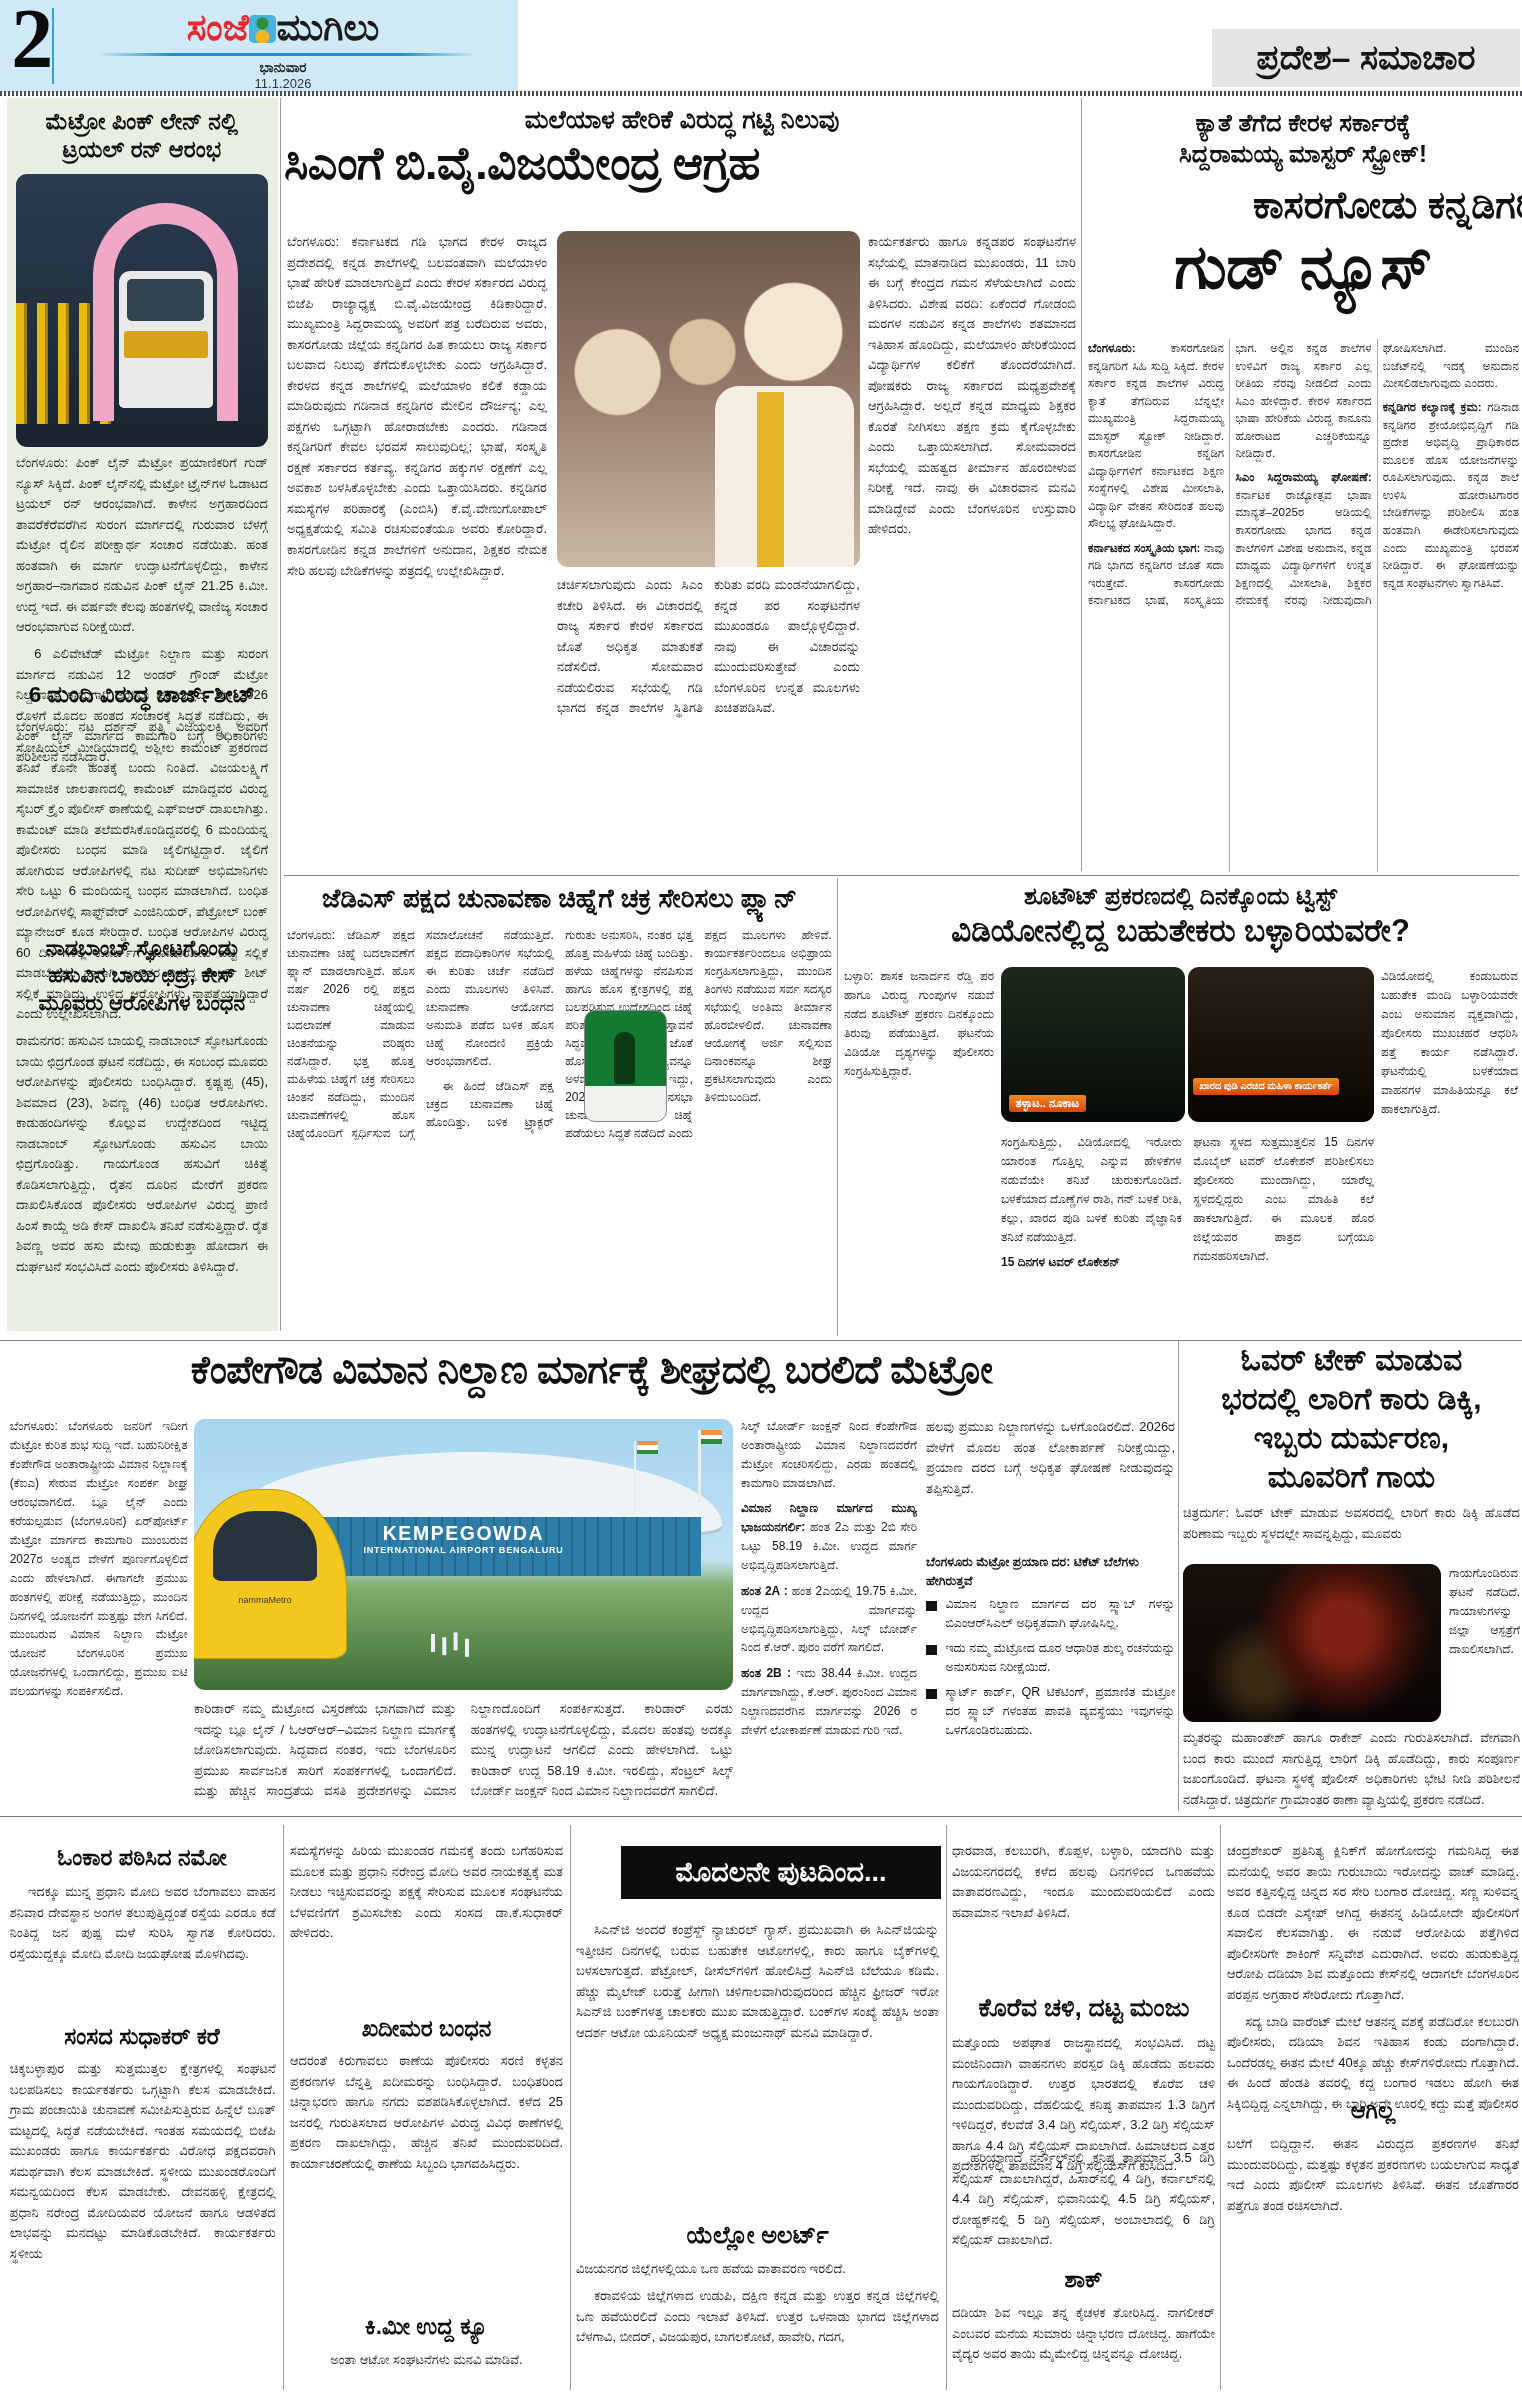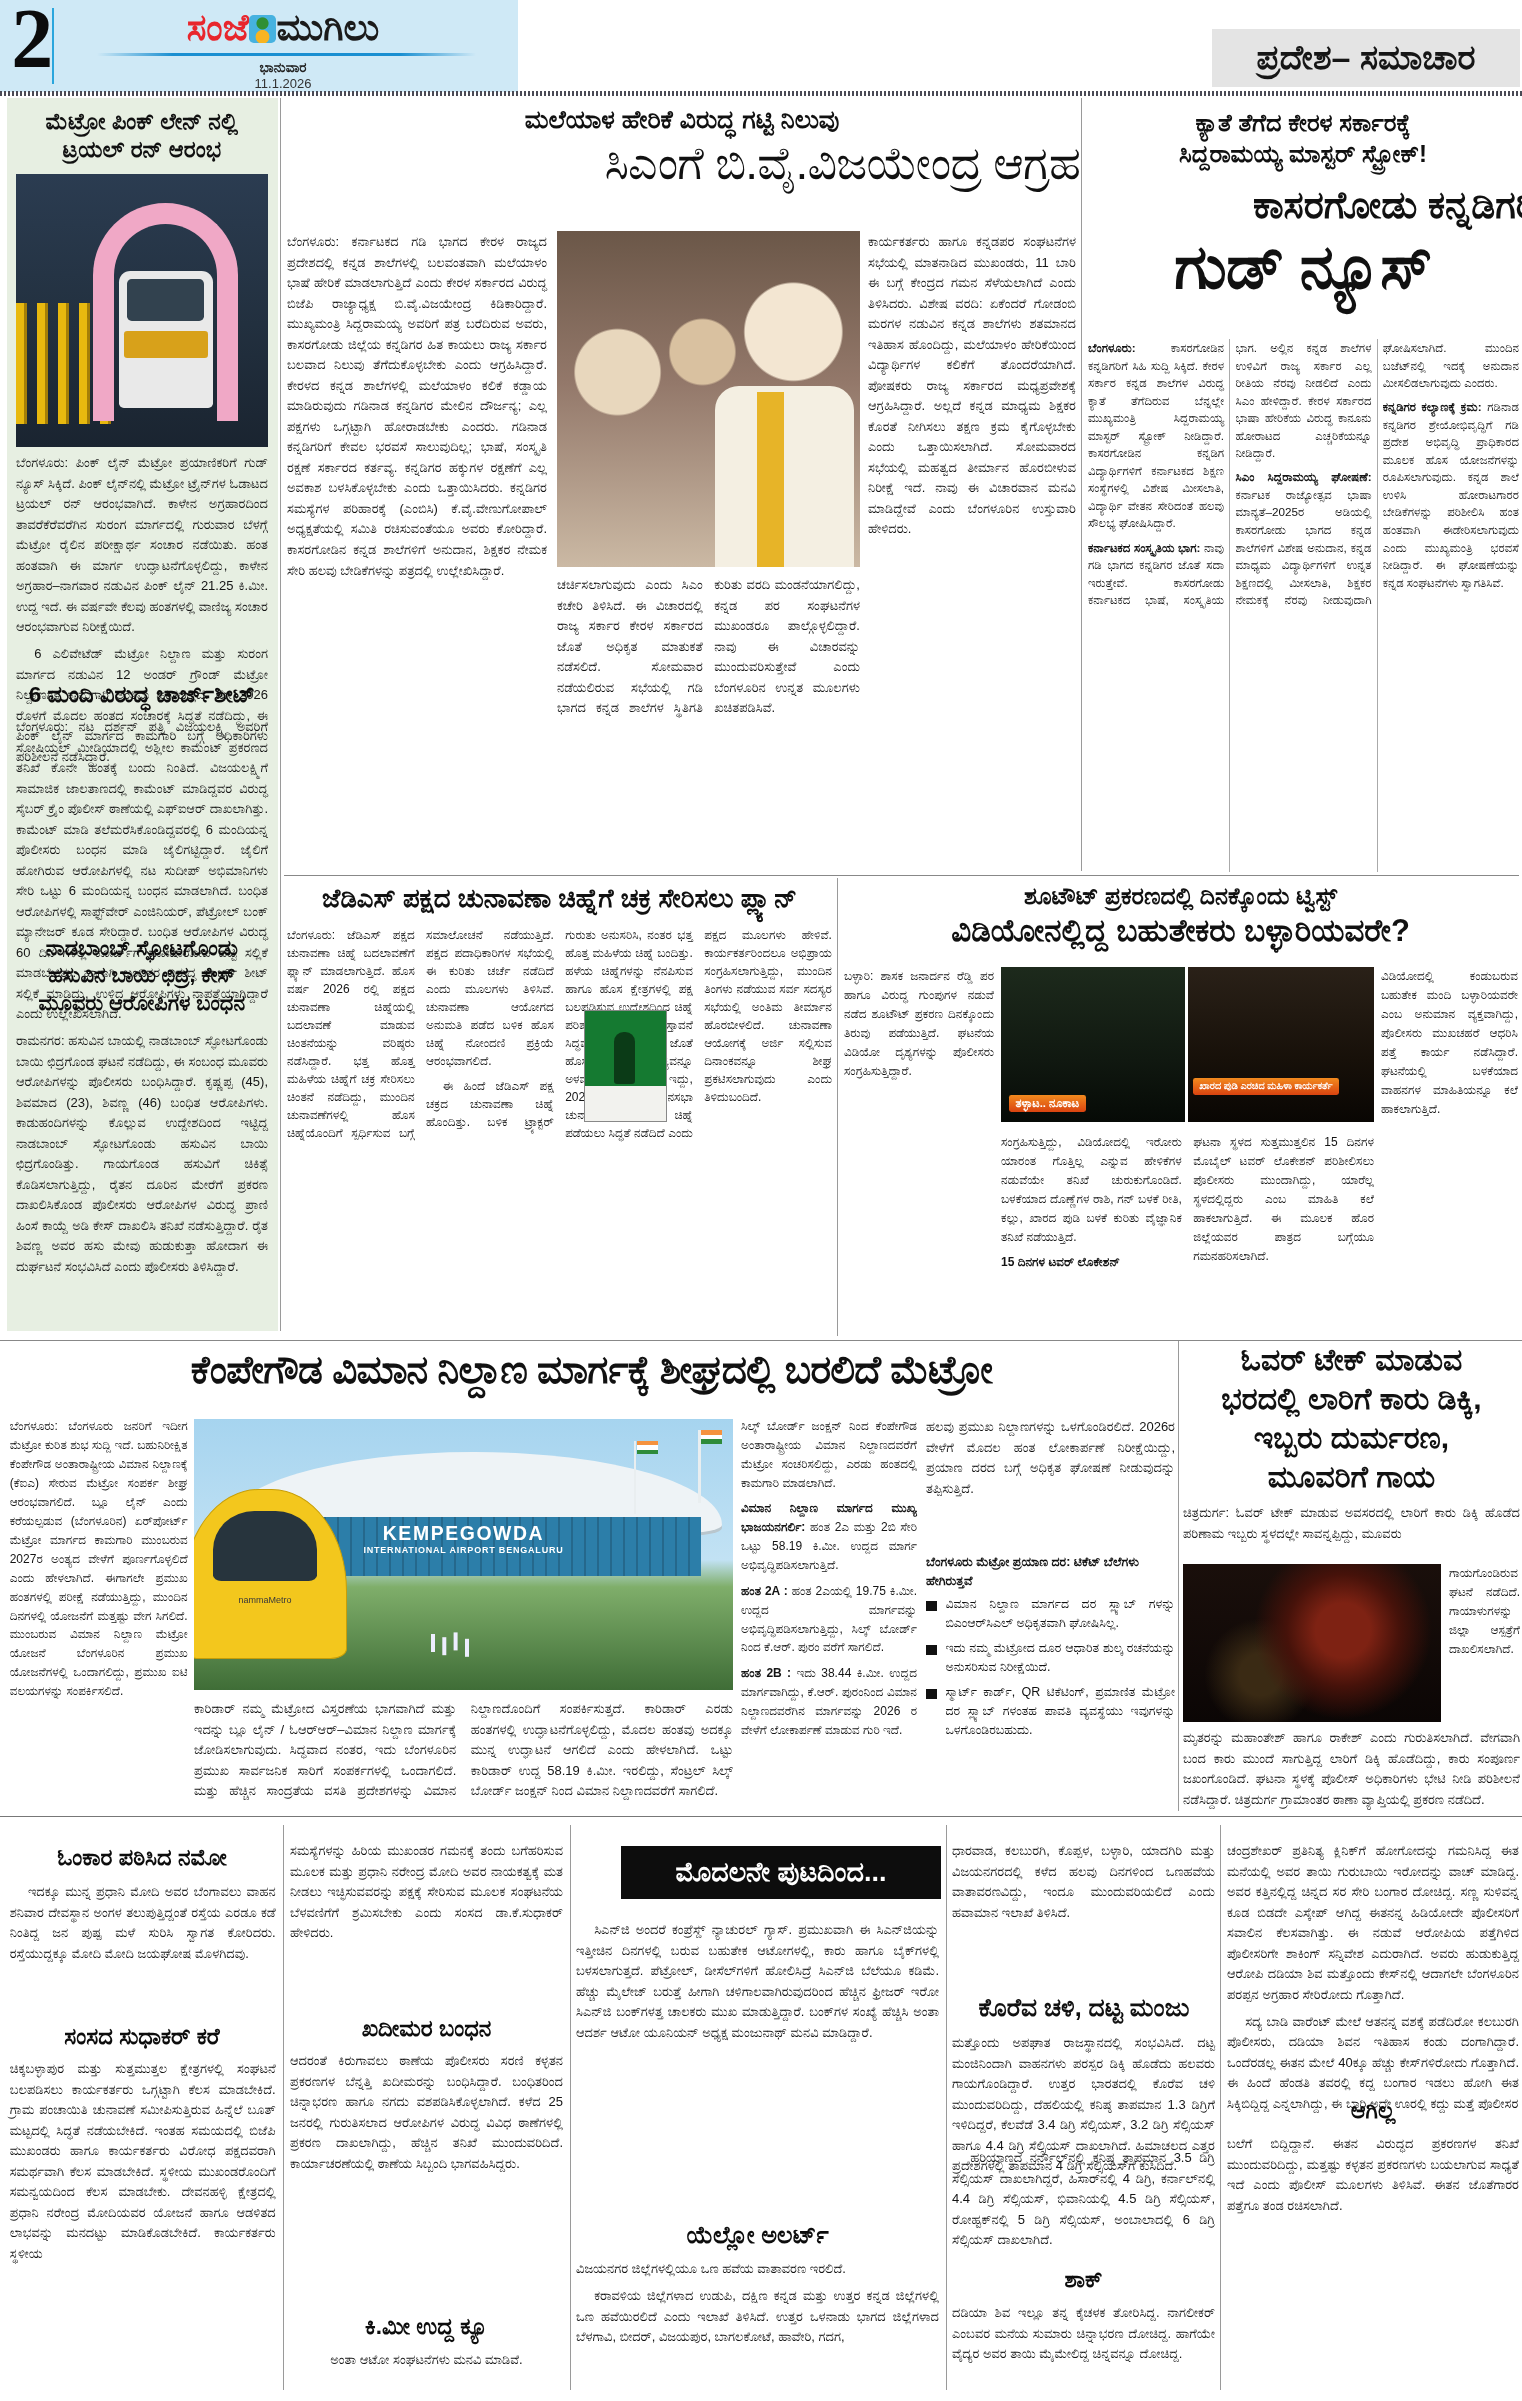--- a/index.html
+++ b/index.html
@@ -22,33 +22,33 @@
   .mast-date{left:65px;top:76px;width:436px;text-align:center;font-size:13px;color:#333;}
   .section-label{left:1212px;top:29px;width:308px;height:58px;background:#e4e4e4;display:flex;align-items:center;justify-content:center;font-size:34px;font-weight:bold;color:#161616;}
   .dotted-rule{left:0;top:91px;width:1523px;height:4.8px;background:repeating-linear-gradient(90deg,#4a4a55 0 1.6px,rgba(0,0,0,0) 1.6px 4px);}
   
   .vr{width:0.8px;background:#9a9a9a;}
   .body-txt{font-size:13px;line-height:1.58;text-align:justify;color:#141414;}
   .body-txt p{margin:0 0 6.5px 0;text-indent:1.4em;}
   .body-txt p.nofirst{text-indent:0;}
   .lead-b{font-weight:bold;}
   .subhead{font-weight:bold;text-align:center;color:#0d0d0d;}
-  .photo{overflow:hidden;position:absolute;}
+  .photo{overflow:hidden;position:absolute;border-radius:11px;}
   
   .green-col{left:6.5px;top:98px;width:271px;height:1233px;background:#e7efe2;}
   .gc-head{left:11.3px;top:108px;width:261px;text-align:center;font-size:22.6px;font-weight:bold;line-height:1.25;}
   .pink-photo{left:16px;top:174px;width:252px;height:273px;background:linear-gradient(180deg,#2b3c51 0%,#22303f 55%,#1a2430 100%);}
   .pink-rail{position:absolute;left:0;bottom:22.6px;width:97px;height:121px;background:repeating-linear-gradient(90deg,#e8b90f 0 8px,#a57f07 8px 11.3px,transparent 11.3px 21px);}
   .pink-arch{position:absolute;left:77px;top:29px;width:145px;height:218px;border:21px solid #f0a8c6;border-bottom:none;border-radius:97px 97px 0 0;box-sizing:border-box;}
   .pink-train{position:absolute;left:103px;top:97px;width:94px;height:137px;background:#e9e9e9;border-radius:11.3px 11.3px 4.8px 4.8px;}
   .pink-train-win{position:absolute;left:8px;top:8px;width:77px;height:42px;background:#32424f;border-radius:4.8px;}
   .pink-train-band{position:absolute;left:4.8px;top:60px;width:84px;height:27.4px;background:#d8a11a;border-radius:3.2px;}
   
   .cm-kicker{left:284px;top:105px;width:796px;text-align:center;font-size:25px;font-weight:bold;}
-  .cm-head{left:284px;top:136px;width:796px;text-align:right;font-size:46px;font-weight:normal;letter-spacing:-0.8px;}
+  .cm-head{left:284px;top:136px;width:796px;text-align:left;font-size:46px;font-weight:bold;letter-spacing:-0.8px;}
   .cm-photo{left:557px;top:231px;width:303px;height:336px;background:
       radial-gradient(circle at 78% 30%,#f3e6d2 0 48px,transparent 50px),
       radial-gradient(circle at 20% 42%,#e8d7bd 0 42px,transparent 44px),
       radial-gradient(circle at 48% 36%,#d9c1a0 0 32px,transparent 34px),
       linear-gradient(180deg,#6b5748 0%,#93786a 45%,#cbb9a4 100%);}
   .cm-photo .shirt{position:absolute;left:52%;top:46%;width:46%;height:54%;background:#f4efe2;border-radius:24px 24px 0 0;}
   .cm-photo .scarf{position:absolute;left:66%;top:48%;width:9%;height:52%;background:#e7b428;}
   
   .ks-kicker{left:1086px;top:107px;width:434px;text-align:center;font-size:24px;font-weight:bold;line-height:1.3;}
   .ks-head1{left:1124px;top:184px;width:434px;text-align:right;font-size:38px;font-weight:bold;}

